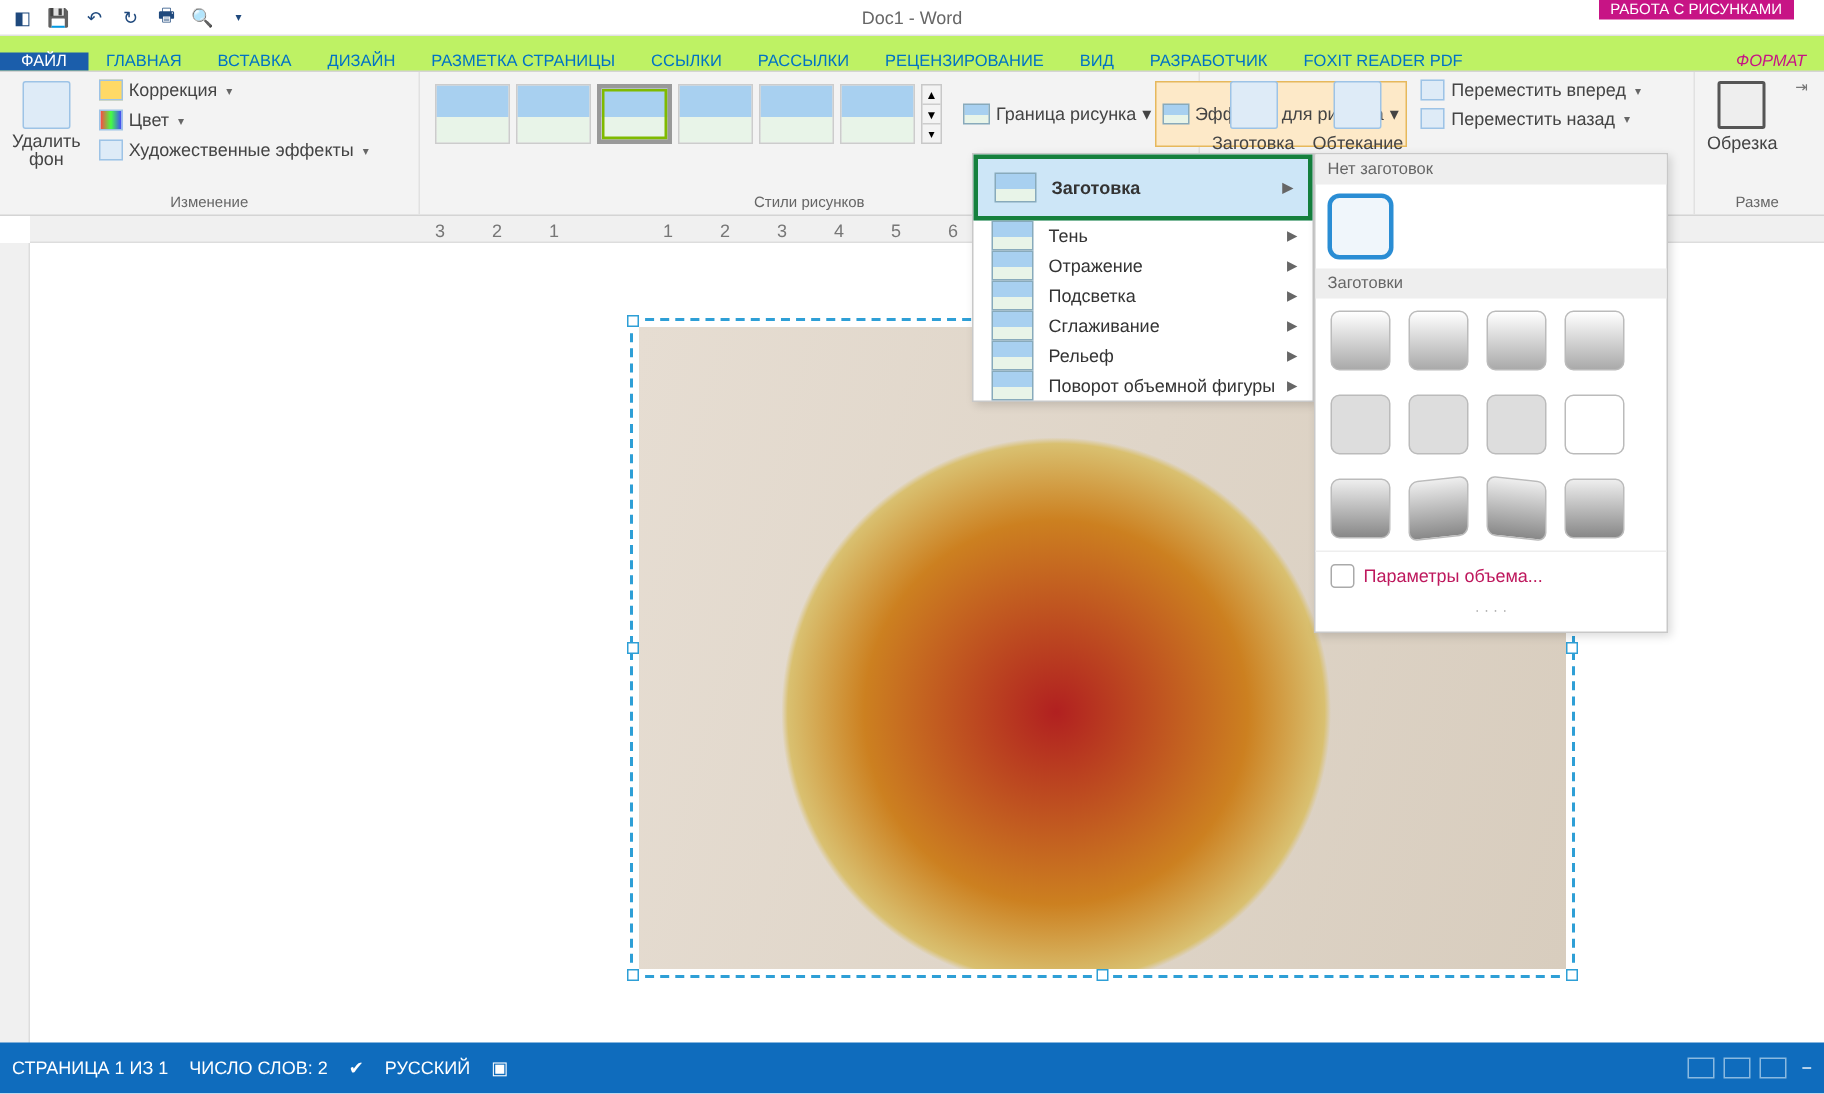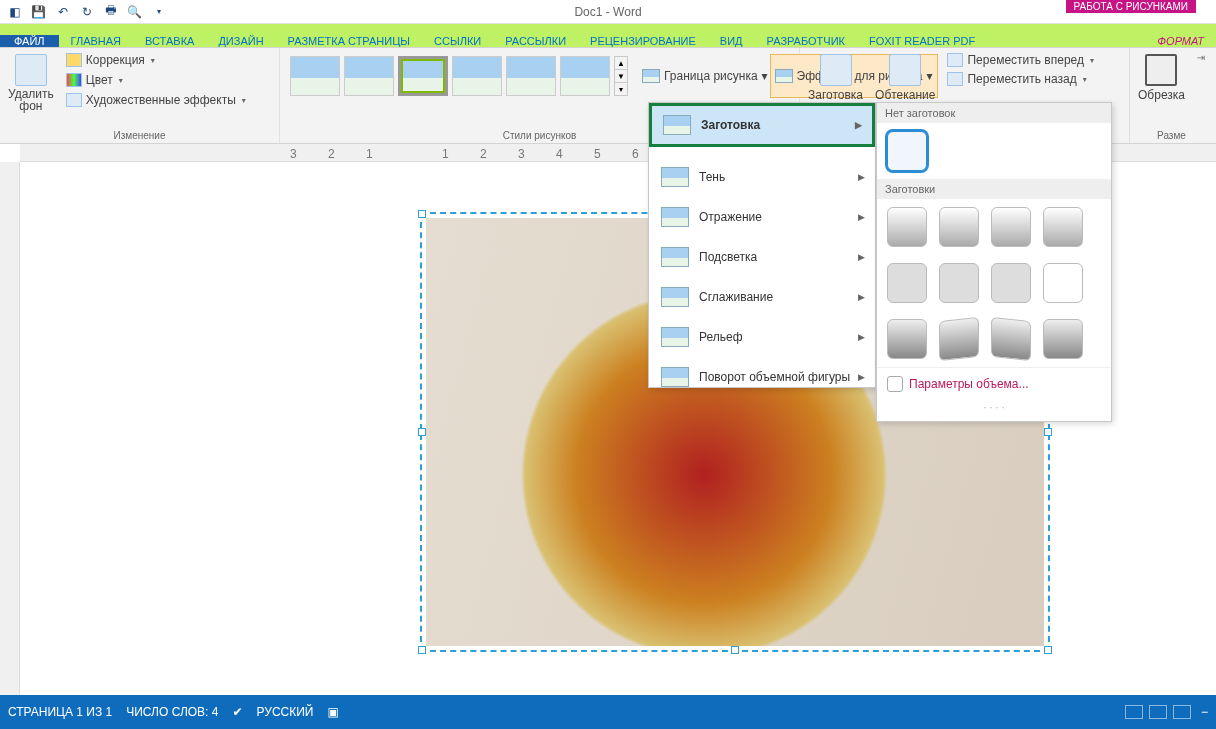--- a/index.html
+++ b/index.html
@@ -55,21 +55,21 @@
 .pic-sel::before { content: ""; position: absolute; inset: 4px; background: radial-gradient(circle at 45% 60%, #b12020 0%, #cc8020 30%, #d9c070 42%, transparent 43%), linear-gradient(105deg, #e6ddd2, #d8cdbe); }
 .handle { position: absolute; width: 8px; height: 8px; background: #fff; border: 1px solid #2e9fd6; }
 .h-tl { left: -4px; top: -4px; } .h-tr { right: -4px; top: -4px; }
 .h-bl { left: -4px; bottom: -4px; } .h-br { right: -4px; bottom: -4px; }
 .h-t { left: 50%; top: -4px; margin-left: -4px; } .h-b { left: 50%; bottom: -4px; margin-left: -4px; }
 .h-l { top: 50%; left: -4px; margin-top: -4px; } .h-r { top: 50%; right: -4px; margin-top: -4px; }
 .rotate { position: absolute; left: 50%; top: -22px; margin-left: -6px; width: 12px; height: 12px; border: 1px solid #2e9fd6; border-radius: 50%; background: #fff; }
 
 
 .fx-menu { position: absolute; left: 648px; top: 102px; width: 228px; background: #fff; border: 1px solid #c8c8c8; box-shadow: 2px 2px 6px rgba(0,0,0,.15); z-index: 50; }
-.fx-item { display: flex; align-items: center; gap: 10px; padding: 0 12px; cursor: pointer; position: relative; margin-top: 20px; }
+.fx-item { display: flex; align-items: center; gap: 10px; padding: 0 12px; cursor: pointer; position: relative; }
 .fx-item.hl { background: #cde6f7; border: 3px solid #15803d; margin: 0; padding: 9px 11px; font-weight: bold; }
 .fx-item .thumb { width: 28px; height: 20px; background: linear-gradient(#a8d0f0 55%, #e8f4e8 55%); border: 1px solid #8ab; }
 .fx-item .arr { position: absolute; right: 10px; color: #666; font-size: 9px; }
 .fx-label { font-size: 12px; color: #333; }
 
 
 .preset-panel { position: absolute; left: 876px; top: 102px; width: 236px; background: #fff; border: 1px solid #c8c8c8; box-shadow: 2px 2px 6px rgba(0,0,0,.15); z-index: 60; padding: 0 0 6px 0; }
 .preset-hdr { background: #eee; color: #666; font-size: 11px; padding: 4px 8px; }
 .preset-row { display: flex; gap: 12px; padding: 8px 10px; }
 .preset { width: 40px; height: 40px; border-radius: 6px; border: 1px solid #bbb; background: #ddd; cursor: pointer; }
@@ -322,21 +322,21 @@
   </div>
   <div class="opt-link">
     <span class="gic"></span>
     <span>Параметры объема...</span>
   </div>
   <div class="dots">· · · ·</div>
 </div>
 
 <div class="status">
   <span>СТРАНИЦА 1 ИЗ 1</span>
-  <span>ЧИСЛО СЛОВ: 4</span>
+  <span>ЧИСЛО СЛОВ: 2</span>
   <span>✔</span>
   <span>РУССКИЙ</span>
   <span>▣</span>
   <div class="right">
     <div class="vbtns">
       <div class="vb"></div>
       <div class="vb"></div>
       <div class="vb"></div>
     </div>
     <span>−</span>

